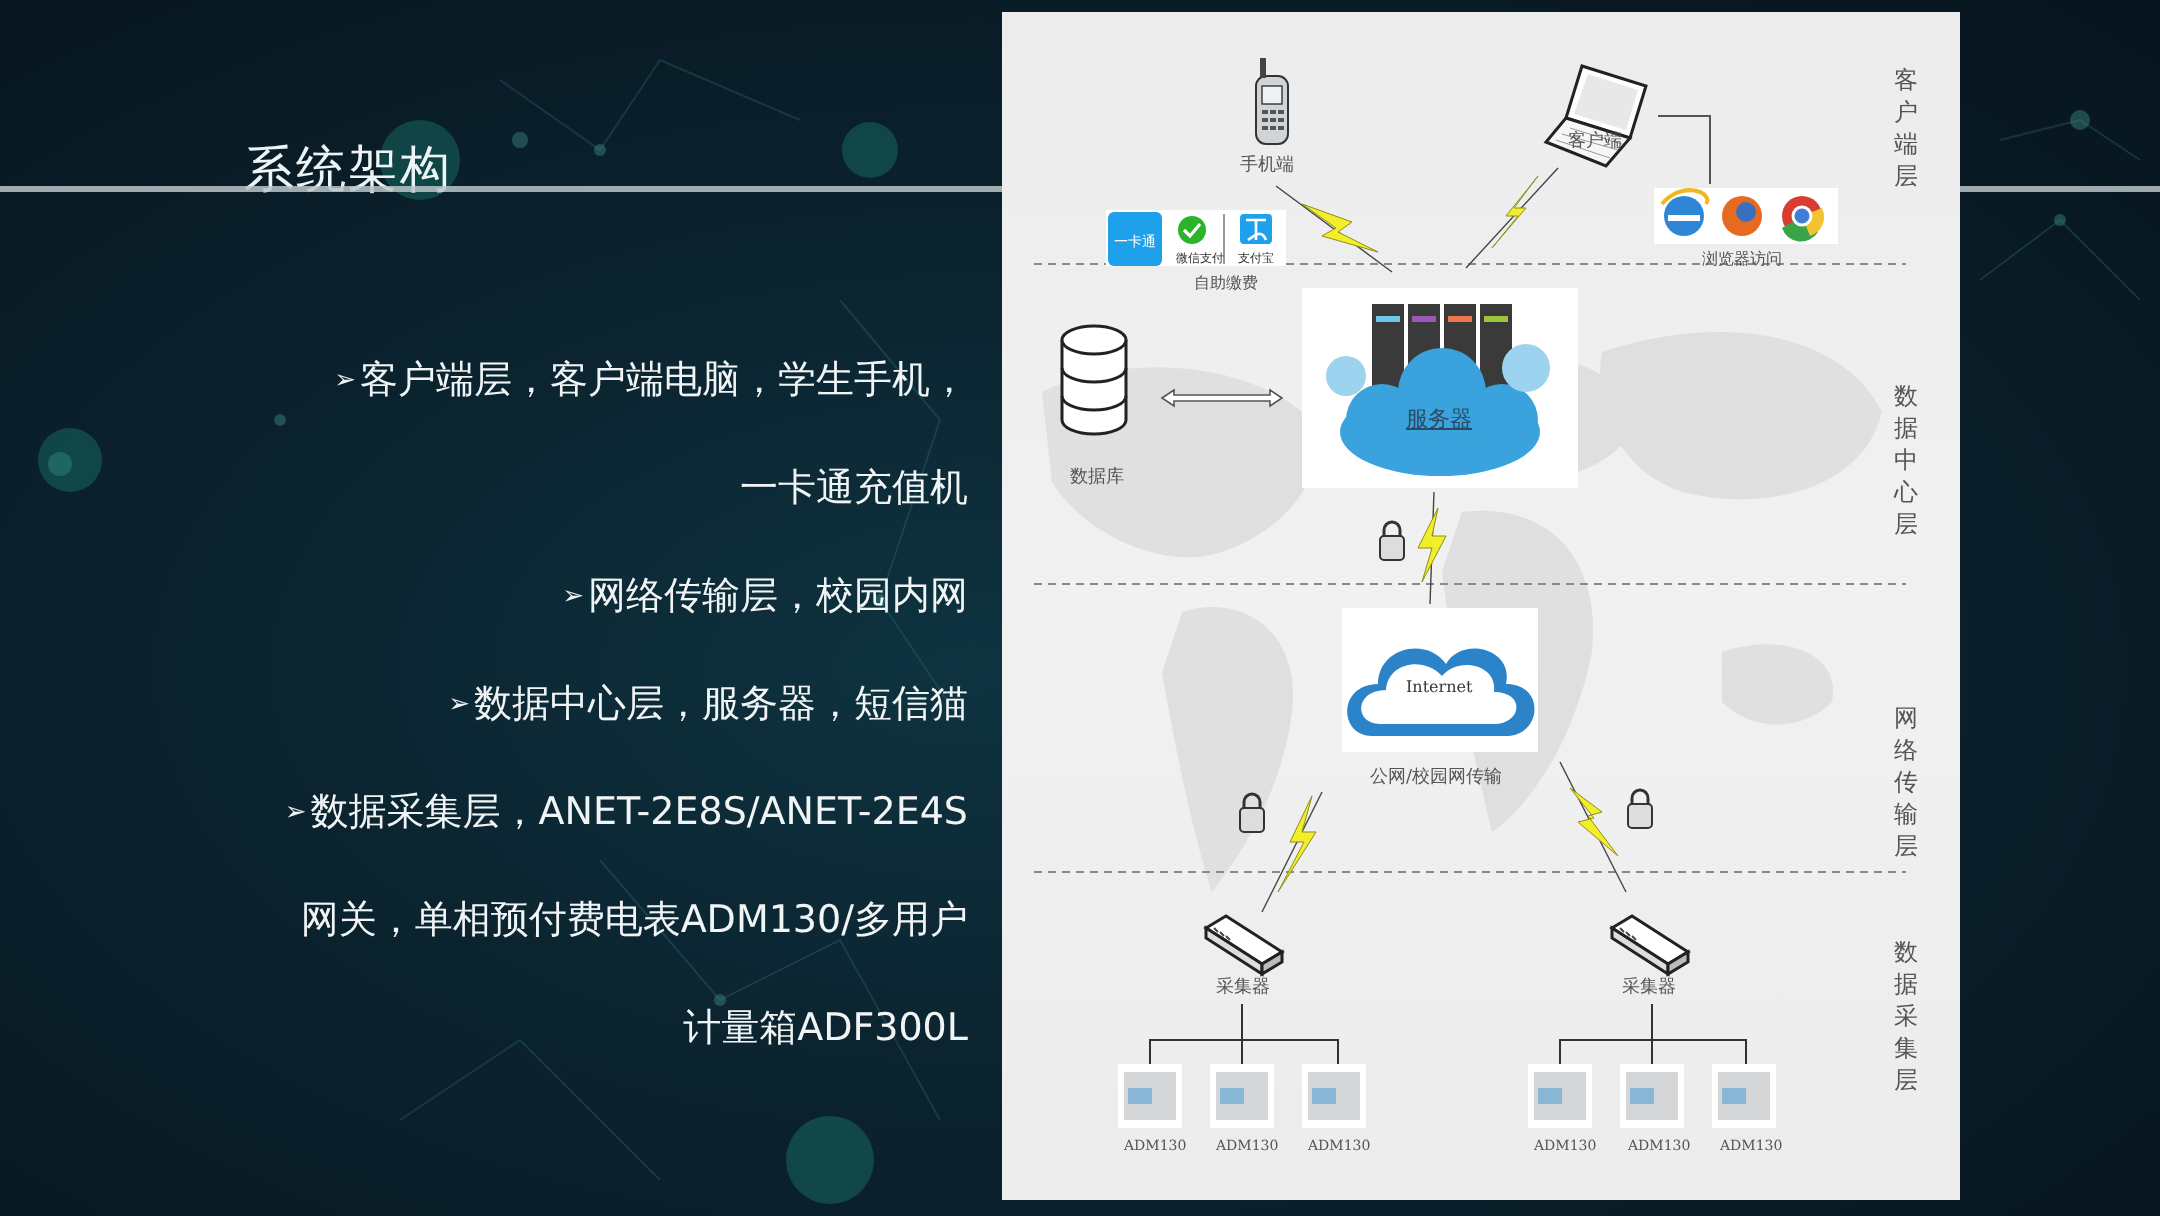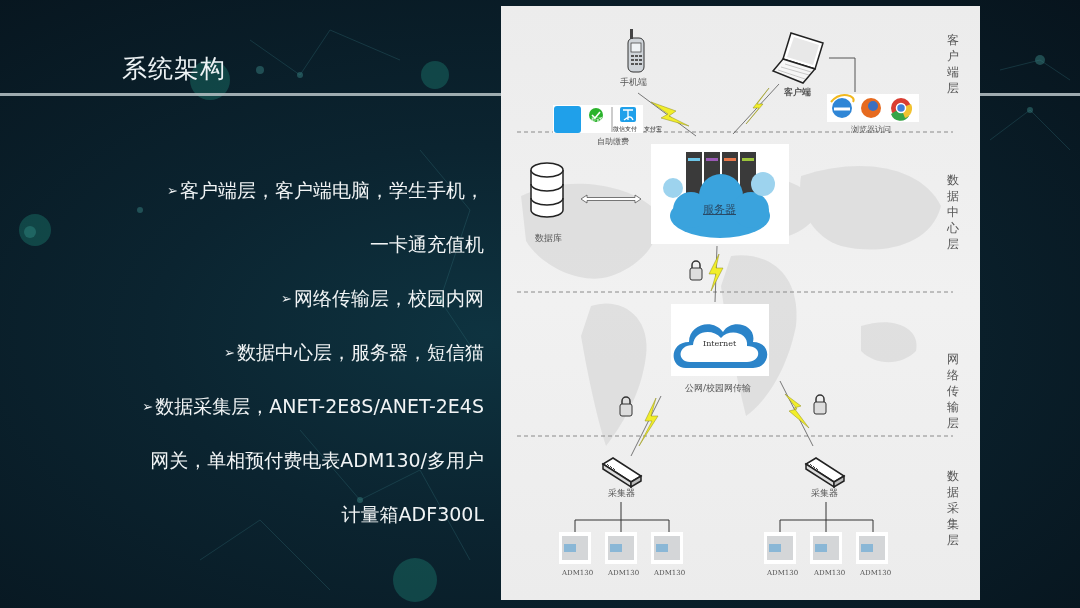--- a/index.html
+++ b/index.html
@@ -1,33 +1,33 @@
 <!DOCTYPE html>
 <html><head>
 <meta charset="utf-8">
 <style>
   html,body{margin:0;padding:0;}
   body{width:1080px;height:608px;overflow:hidden;position:relative;
     font-family:"DejaVu Sans","Liberation Sans",sans-serif;
     background:radial-gradient(ellipse at 45% 55%, #0e3340 0%, #0b2430 40%, #07141d 100%);}
   .bg-net{position:absolute;left:0;top:0;width:1080px;height:608px;}
-  .title{position:absolute;left:122px;top:52px;color:#eef3f5;font-size:25px;letter-spacing:1px;
+  .title{position:absolute;left:122px;top:68px;color:#eef3f5;font-size:25px;letter-spacing:1px;
     font-family:"DejaVu Serif","Liberation Serif",serif;}
   .title-rule{position:absolute;left:0;top:93px;width:1080px;height:3px;background:#b9c4c8;opacity:.85;}
   .bullets{position:absolute;left:84px;top:172px;width:400px;color:#f1f4f5;font-size:19px;
     font-family:"DejaVu Sans","Liberation Sans",sans-serif;}
   .line{height:54px;line-height:36px;white-space:nowrap;text-align:right;}
   .arrow{font-size:13px;margin-right:2px;vertical-align:2px;}
   .panel{position:absolute;left:501px;top:6px;width:479px;height:594px;
     background:linear-gradient(180deg,#ececec 0%,#f1f1f1 50%,#ececec 100%);overflow:hidden;}
   .panel svg{position:absolute;left:0;top:0;}
   .lbl{position:absolute;font-size:9px;color:#555;font-family:"DejaVu Serif","Liberation Serif",serif;white-space:nowrap;}
   .layer{position:absolute;left:444px;width:16px;font-size:12px;color:#555;line-height:16px;text-align:center;
     font-family:"DejaVu Serif","Liberation Serif",serif;}
-  .tiny{position:absolute;font-size:6px;color:#333;white-space:nowrap;margin-left:25px;}
+  .tiny{position:absolute;font-size:6px;color:#333;white-space:nowrap;}
 </style>
 </head>
 <body>
 
 <svg class="bg-net" width="1080" height="608">
   <g stroke="#2f6a73" stroke-width="1" opacity=".35" fill="none">
     <polyline points="250,40 300,75 330,30 400,60"></polyline>
     <polyline points="420,150 470,210 440,300 480,360"></polyline>
     <polyline points="300,430 360,500 420,470 470,560"></polyline>
     <polyline points="1000,70 1040,60 1070,80"></polyline>
@@ -273,21 +273,21 @@
         </g>
       <g transform="translate(355,526)">
           <rect width="32" height="32" fill="#fff"></rect>
           <rect x="3" y="4" width="26" height="24" fill="#d4d6d8"></rect>
           <rect x="5" y="12" width="12" height="8" fill="#8ab7d6"></rect>
         </g>
     </g>
   </svg>
 
   <div class="lbl" style="left:119px;top:70px;">手机端</div>
-  <div class="lbl" style="left:283px;top:80px;font-weight:bold;">客户端</div>
+  <div class="lbl" style="left:283px;top:58px;">客户端</div>
   <div class="lbl" style="left:350px;top:118px;font-size:8px;font-family:Liberation Mono, monospace;">浏览器访问</div>
   <div class="lbl" style="left:96px;top:130px;font-size:8px;">自助缴费</div>
   <div class="tiny" style="left:56px;top:110px;color:#fff;font-size:7px;">一卡通</div>
   <div class="tiny" style="left:87px;top:119px;">微信支付</div>
   <div class="tiny" style="left:118px;top:119px;">支付宝</div>
 
   <div class="lbl" style="left:202px;top:196px;font-size:11px;color:#2a4a66;text-decoration:underline;">服务器</div>
   <div class="lbl" style="left:34px;top:226px;">数据库</div>
 
   <div class="lbl" style="left:202px;top:333px;font-size:8px;color:#333;">Internet</div>
@@ -297,16 +297,16 @@
   <div class="lbl" style="left:310px;top:481px;">采集器</div>
 
   <div class="lbl" style="left:61px;top:563px;font-size:7px;">ADM130</div>
   <div class="lbl" style="left:107px;top:563px;font-size:7px;">ADM130</div>
   <div class="lbl" style="left:153px;top:563px;font-size:7px;">ADM130</div>
   <div class="lbl" style="left:266px;top:563px;font-size:7px;">ADM130</div>
   <div class="lbl" style="left:313px;top:563px;font-size:7px;">ADM130</div>
   <div class="lbl" style="left:359px;top:563px;font-size:7px;">ADM130</div>
 
   <div class="layer" style="top:26px;">客户端层</div>
-  <div class="layer" style="top:166px;text-align:center;">数据中心层</div>
+  <div class="layer" style="top:184px;text-align:center;">数据中心层</div>
   <div class="layer" style="top:314px;margin-top:31px;">网络传输层</div>
   <div class="layer" style="top:462px;">数据采集层</div>
 </div>
 
 </body></html>

